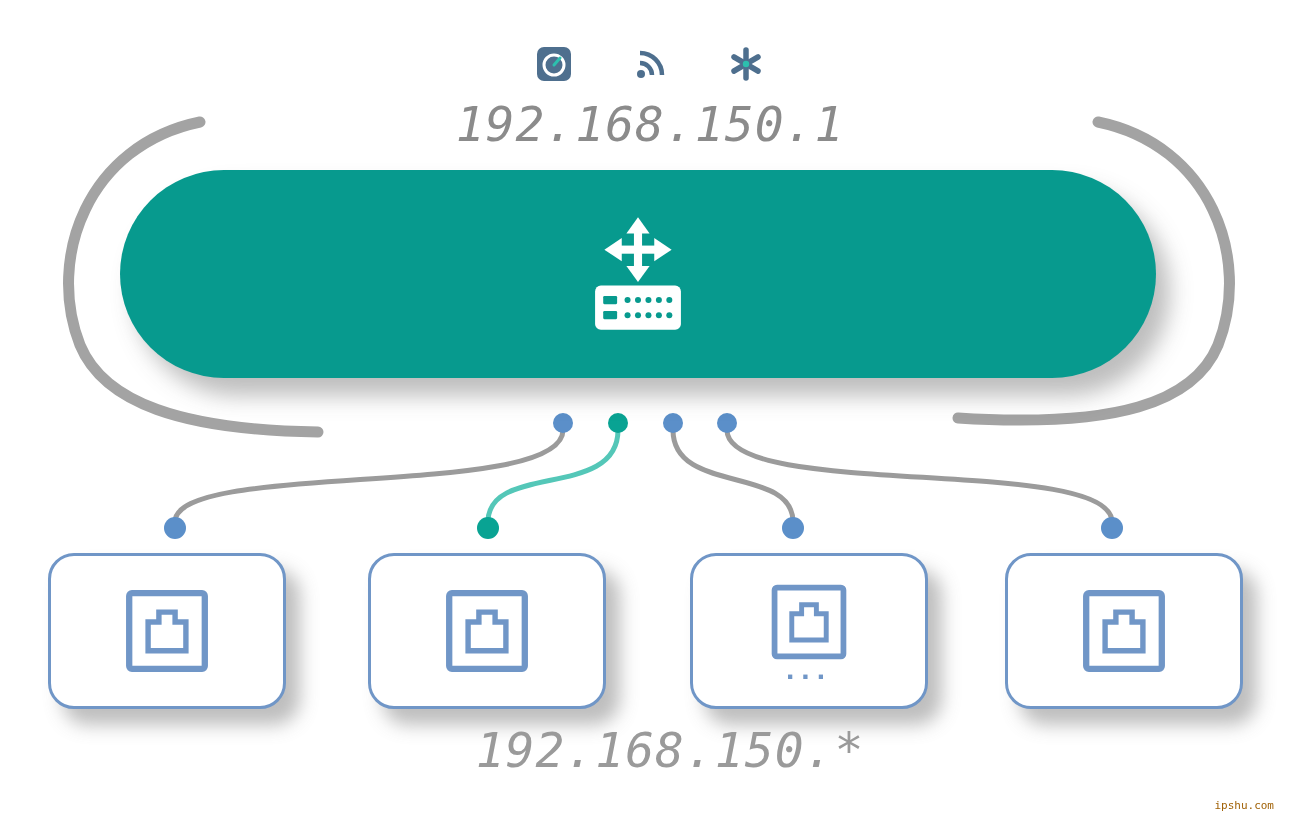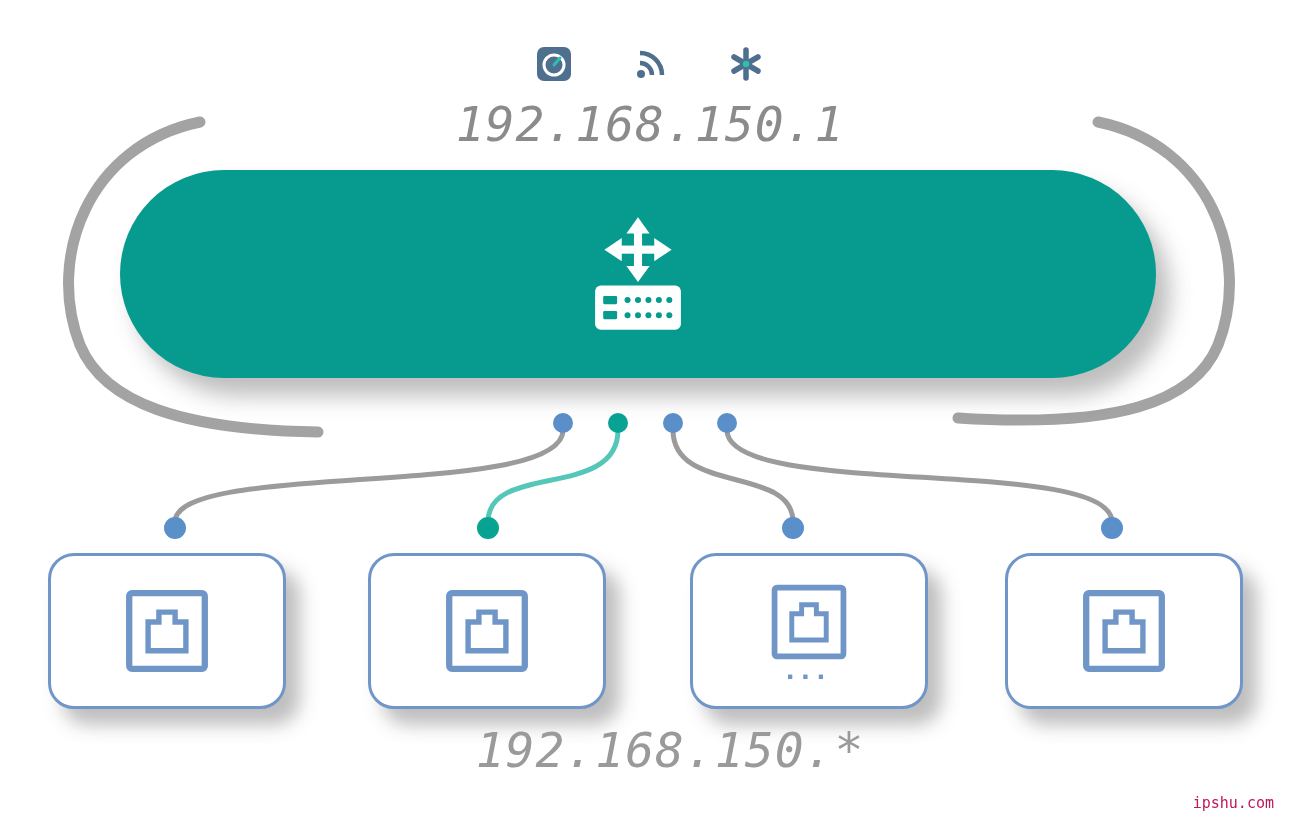--- a/index.html
+++ b/index.html
@@ -52,21 +52,21 @@
   }
 
   
   .subnet-label {
     position:absolute; top:722px; left:0; width:1340px; text-align:center;
     font-style:italic; font-size:48px; color:#9a9a9a; letter-spacing:1px;
   }
 
   
   .watermark {
-    position:absolute; right:26px; bottom:8px; font-size:15px; color:#be185d;
+    position:absolute; right:26px; bottom:8px; font-size:11px; color:#a16207;
   }
 </style>
 </head>
 <body>
 
 <div class="canvas">
 
   <div class="top-icons">
     <svg width="36" height="36" viewBox="0 0 36 36">
       <rect x="1" y="1" width="34" height="34" rx="7" fill="#4e6f8e"></rect>

